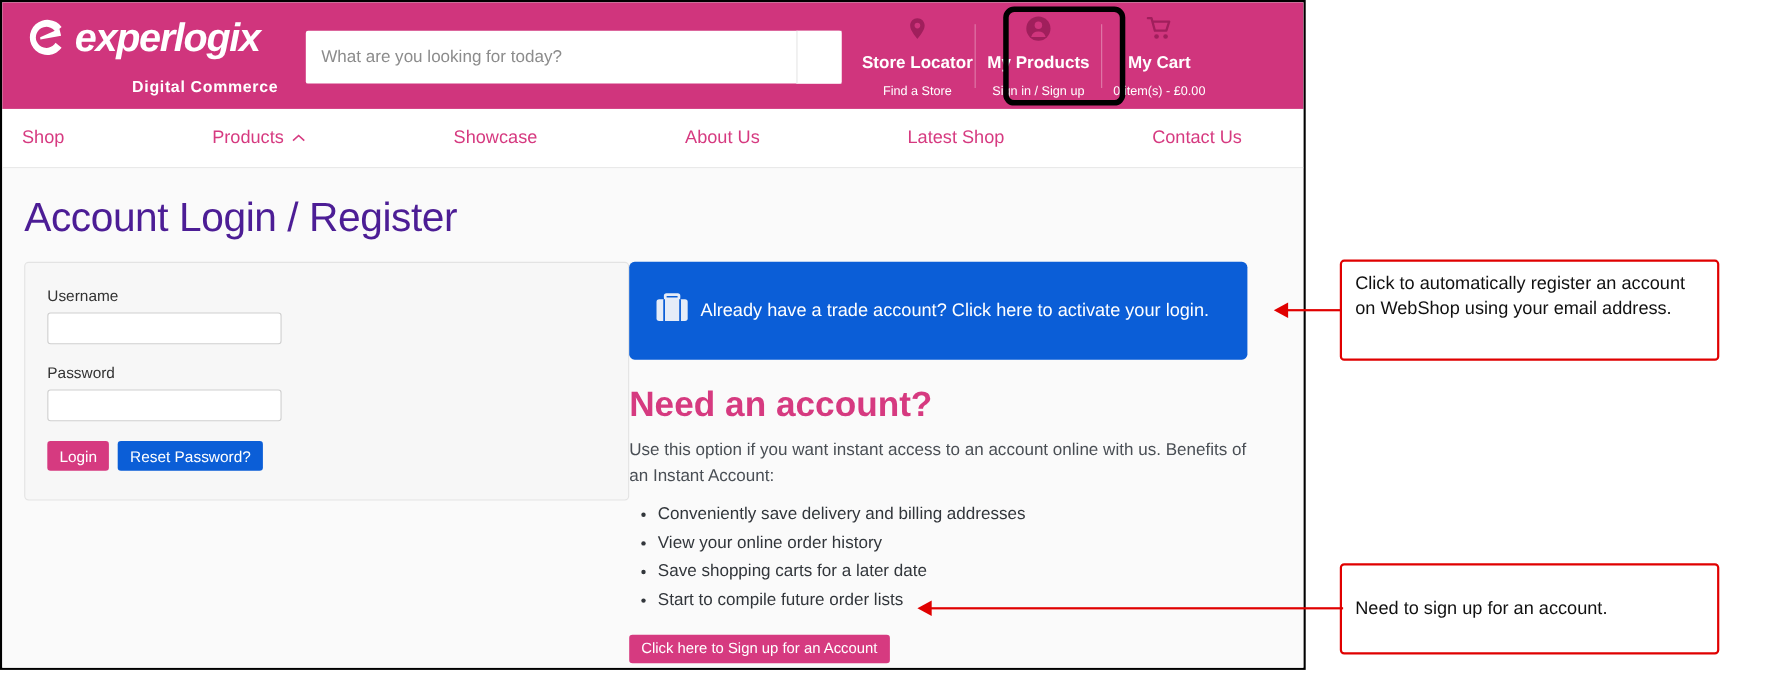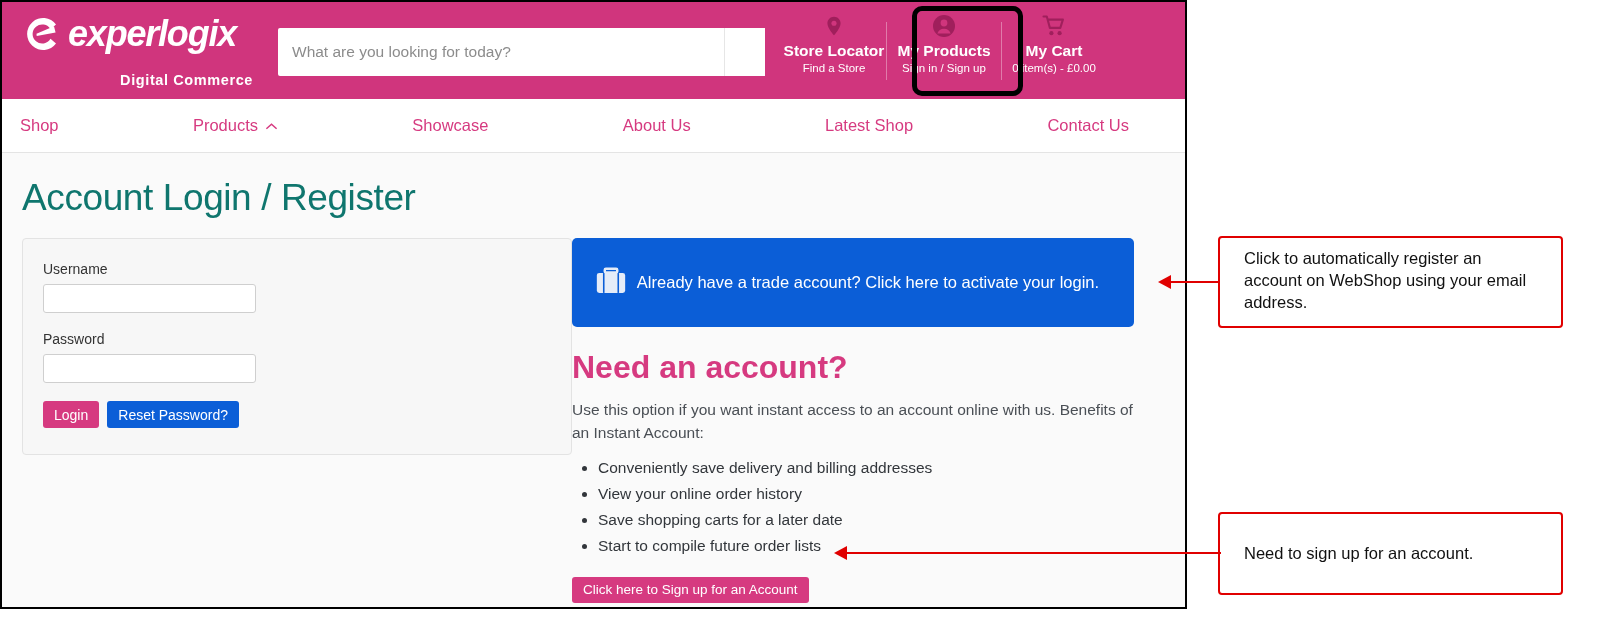--- a/index.html
+++ b/index.html
@@ -94,21 +94,21 @@
     height: 97px;
     display: flex;
     align-items: center;
   }
   .util-item {
     width: 104px;
     height: 76px;
     display: flex;
     flex-direction: column;
     align-items: center;
-    justify-content: flex-start;
+    justify-content: space-between;
     cursor: pointer;
     position: relative;
   }
   .util-item.wide { width: 114px; }
   .util-icon { height: 26px; display: flex; align-items: center; justify-content: center; }
   .util-title {
     color: #ffffff;
     font-size: 15.5px;
     font-weight: bold;
     margin-top: 3px;
@@ -154,21 +154,21 @@
   }
   .nav-spacer { flex: 1 1 auto; }
 
   
   #page-body {
     background: #fafafa;
     height: 458px;
     position: relative;
   }
   #page-title {
-    color: #0f766e;
+    color: #4c1d95;
     font-size: 37px;
     font-weight: normal;
     margin: 0;
     padding: 24px 0 0 20px;
     letter-spacing: -0.4px;
   }
 
   #content-cols {
     display: flex;
     padding: 19px 20px 0 20px;
@@ -266,21 +266,21 @@
 
   
   .callout {
     position: absolute;
     border: 2px solid #e00000;
     background: #ffffff;
     border-radius: 4px;
     color: #111;
     font-size: 16.5px;
     line-height: 1.33;
-    padding: 10px 24px;
+    padding: 10px 12px;
   }
   #callout-register { left: 1218px; top: 236px; width: 345px; height: 92px; }
   #callout-signup   { left: 1218px; top: 512px; width: 345px; height: 83px;
                       display: flex; align-items: center; }
   .arrow-line {
     position: absolute;
     height: 2px;
     background: #e00000;
   }
   .arrow-head {

